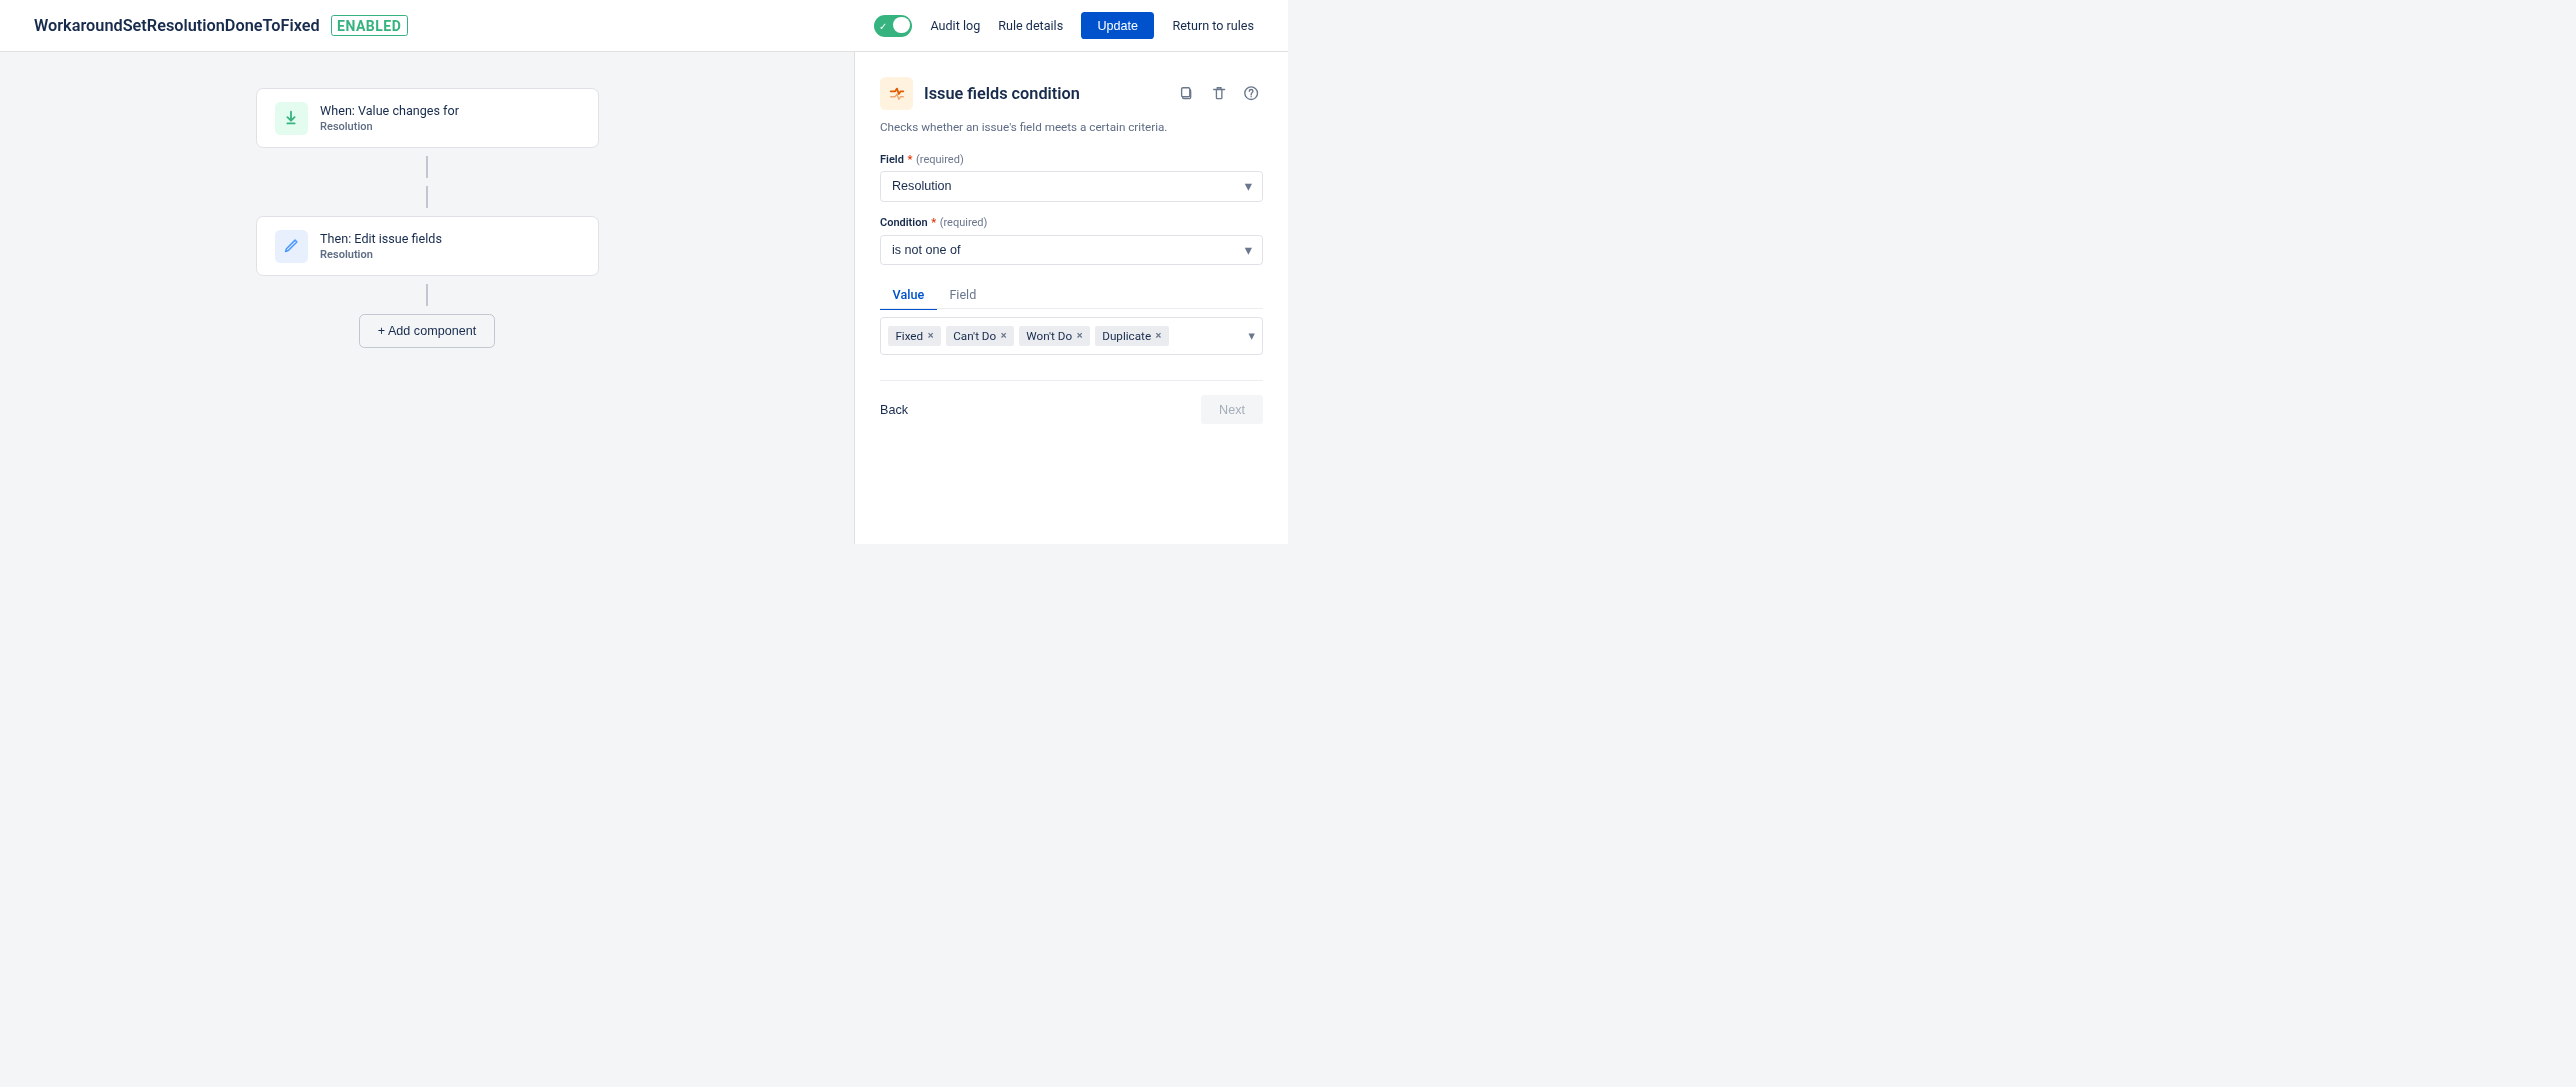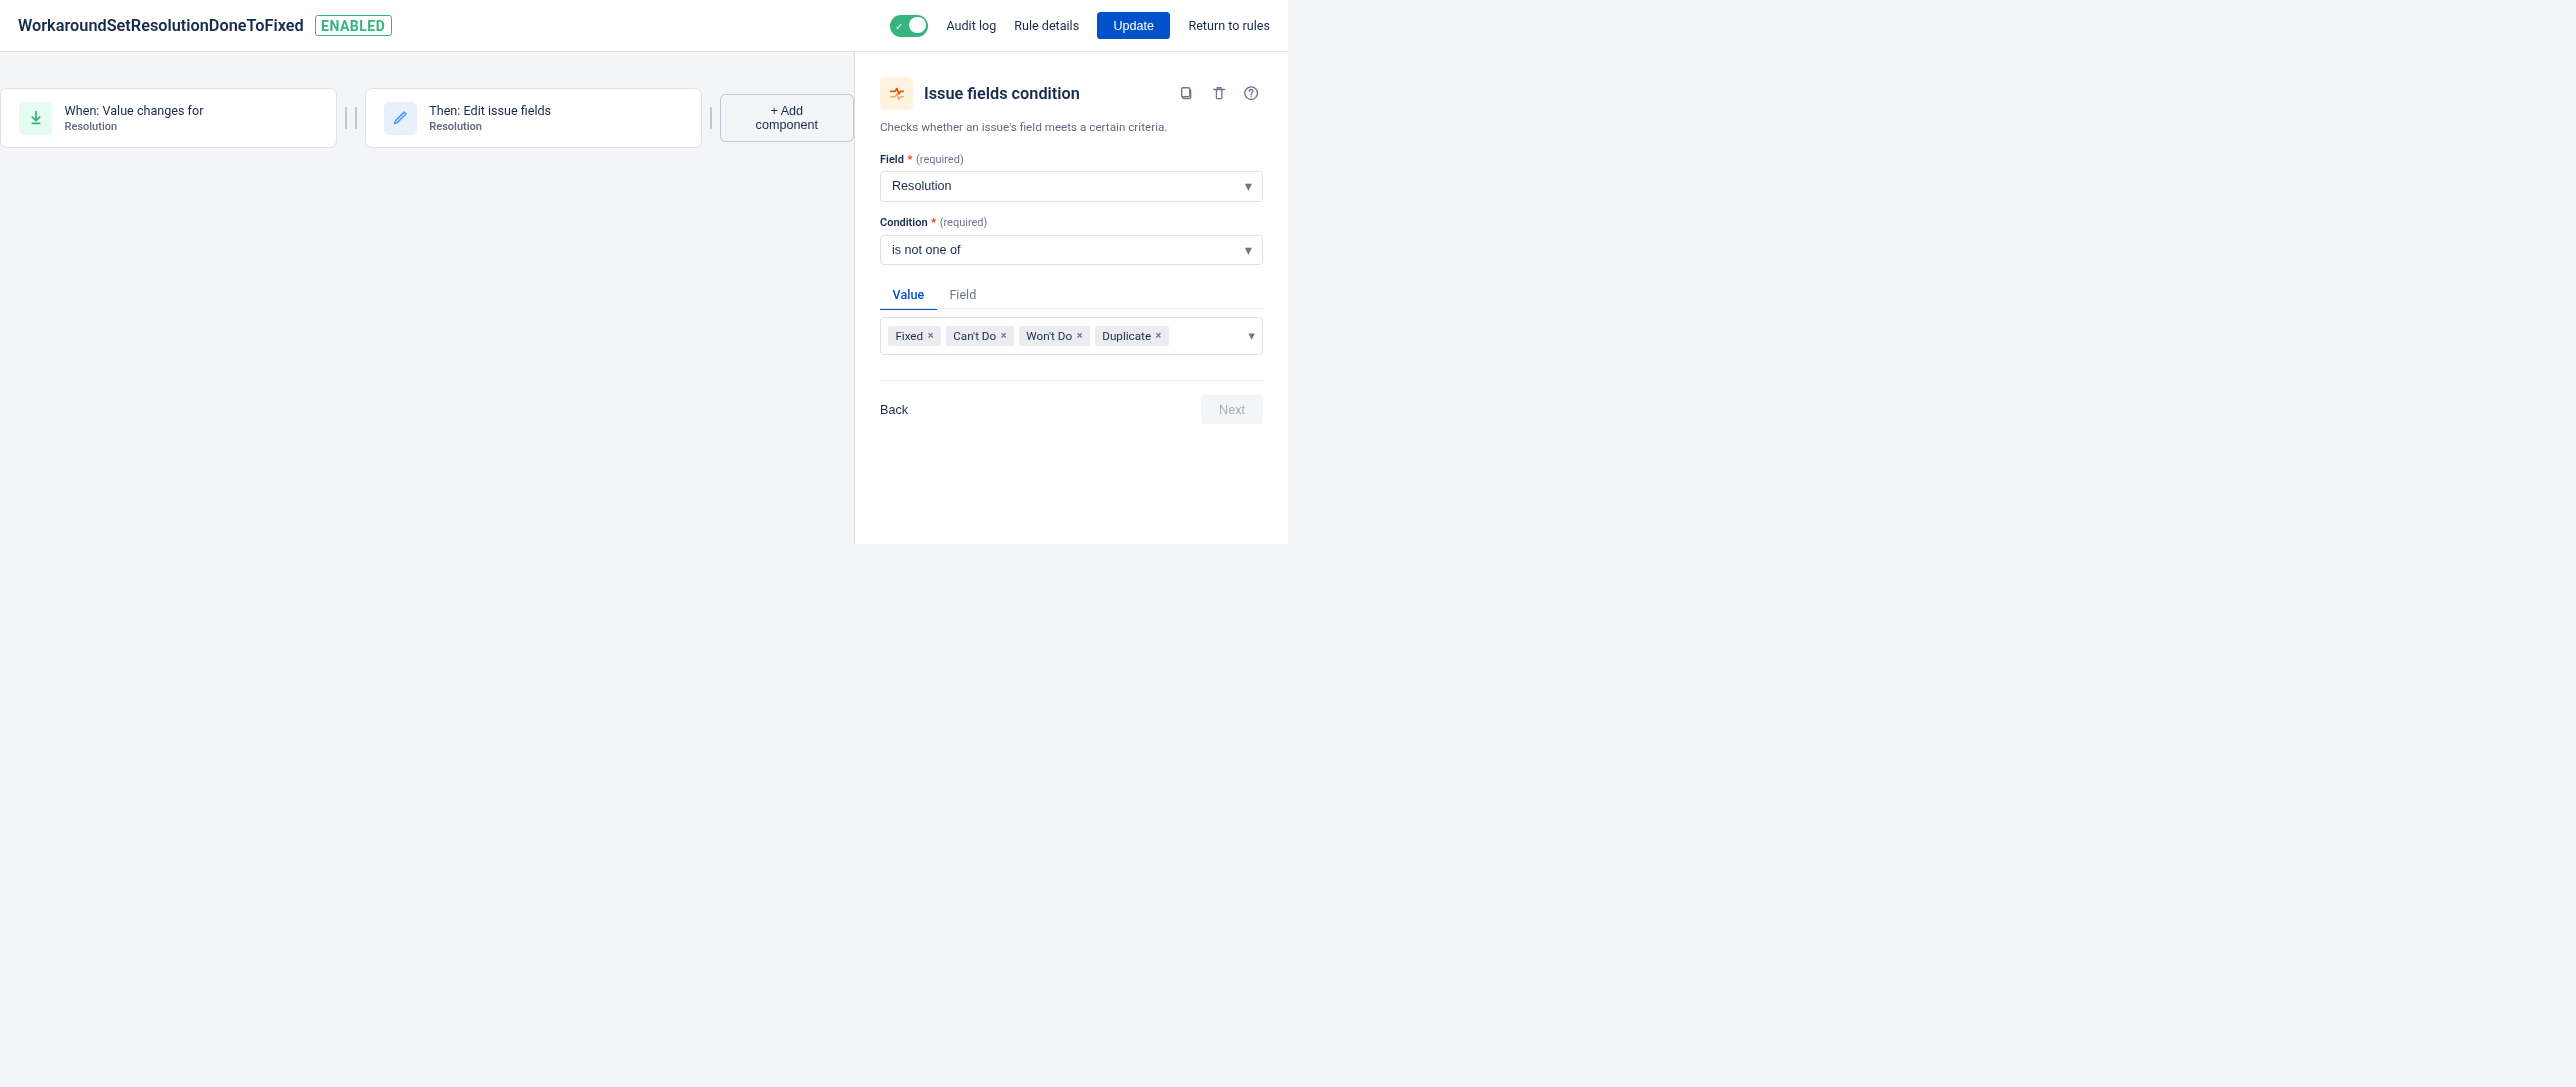--- a/index.html
+++ b/index.html
@@ -10,21 +10,21 @@
       height: 544px;
       overflow: hidden;
       position: relative;
     }
 
     
     .header {
       display: flex;
       align-items: center;
       background: #fff;
-      padding: 0 18px;
+      padding: 0 34px;
       height: 52px;
       border-bottom: 0.9px solid #e0e0e0;
       position: relative;
       z-index: 10;
     }
     .header-title {
       font-size: 16.3px;
       font-weight: 600;
       color: #172b4d;
       margin-right: 11px;
@@ -109,21 +109,21 @@
       flex-direction: column;
       align-items: center;
       padding-top: 36px;
       gap: 0;
       position: relative;
     }
 
     
     .flow-container {
       display: flex;
-      flex-direction: row;
+      flex-direction: column;
       align-items: center;
       gap: 8px;
     }
 
     .connector-line {
       width: 1.8px;
       height: 22px;
       background: #c0c7d0;
       margin: 0 auto;
     }

